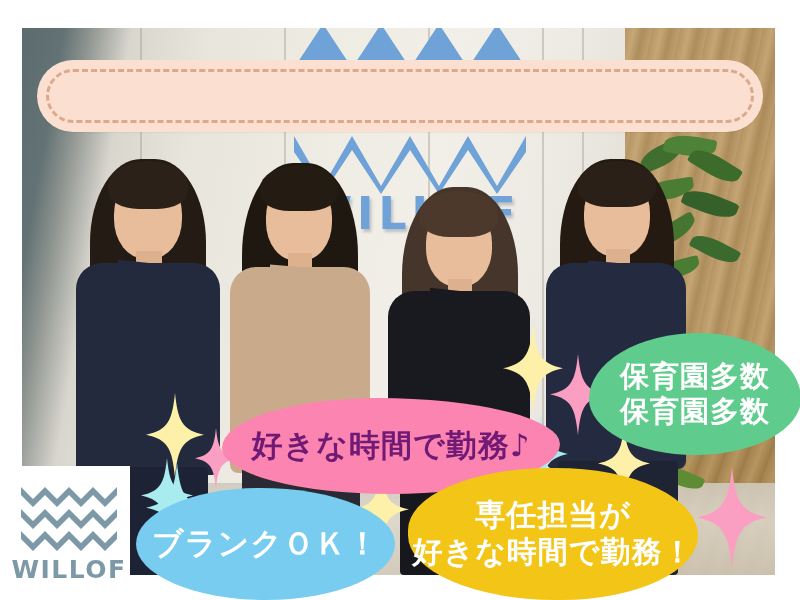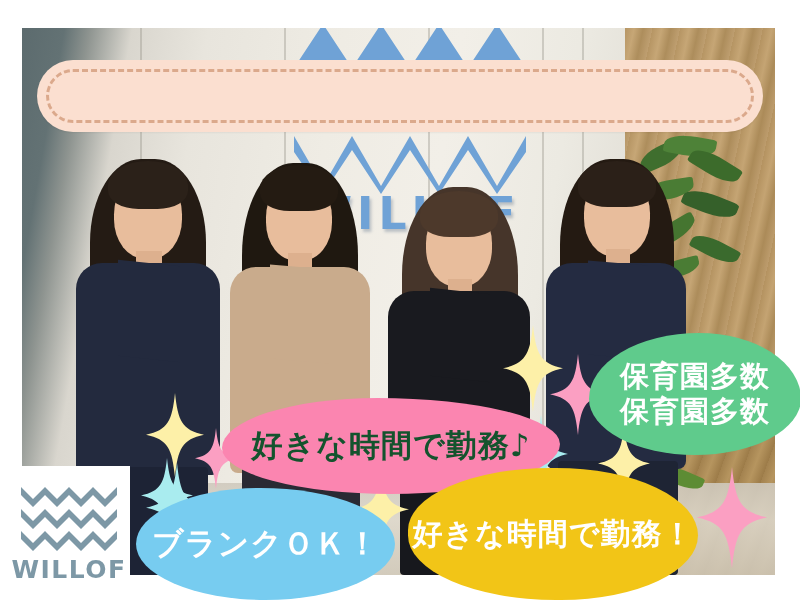--- a/index.html
+++ b/index.html
@@ -212,30 +212,31 @@
     <div class="dash" style="border-color: rgb(219, 169, 140);"></div>
   </div>
 
   <div class="bubble bub-green" style="background: rgb(95, 203, 140); color: rgb(255, 255, 255);">
     <div>
       <div>保育園多数</div>
       <div>保育園多数</div>
     </div>
   </div>
 
-  <div class="bubble bub-pink" style="background: rgb(251, 133, 176); color: #14532d;">
+  <div class="bubble bub-pink" style="background: rgb(251, 133, 176); color: #701a75;">
     <div>好きな時間で勤務♪</div>
   </div>
 
   <div class="bubble bub-blue" style="background: rgb(119, 204, 240); color: rgb(255, 255, 255);">
     <div>ブランクＯＫ！</div>
   </div>
 
   <div class="bubble bub-yellow" style="background: rgb(242, 197, 23); color: rgb(255, 255, 255);">
     <div>
+      <div>専任担当が</div>
       <div>好きな時間で勤務！</div>
     </div>
   </div>
 
   <div class="logo">
     <svg class="zigs" viewBox="0 0 96 66" preserveAspectRatio="none">
       <g fill="#7d98a6">
         <path d="M0 2 L12 14 L24 2 L36 14 L48 2 L60 14 L72 2 L84 14 L96 2 L96 10 L84 22 L72 10 L60 22 L48 10 L36 22 L24 10 L12 22 L0 10 Z"></path>
         <path d="M0 24 L12 36 L24 24 L36 36 L48 24 L60 36 L72 24 L84 36 L96 24 L96 32 L84 44 L72 32 L60 44 L48 32 L36 44 L24 32 L12 44 L0 32 Z"></path>
         <path d="M0 46 L12 58 L24 46 L36 58 L48 46 L60 58 L72 46 L84 58 L96 46 L96 54 L84 66 L72 54 L60 66 L48 54 L36 66 L24 54 L12 66 L0 54 Z"></path>

